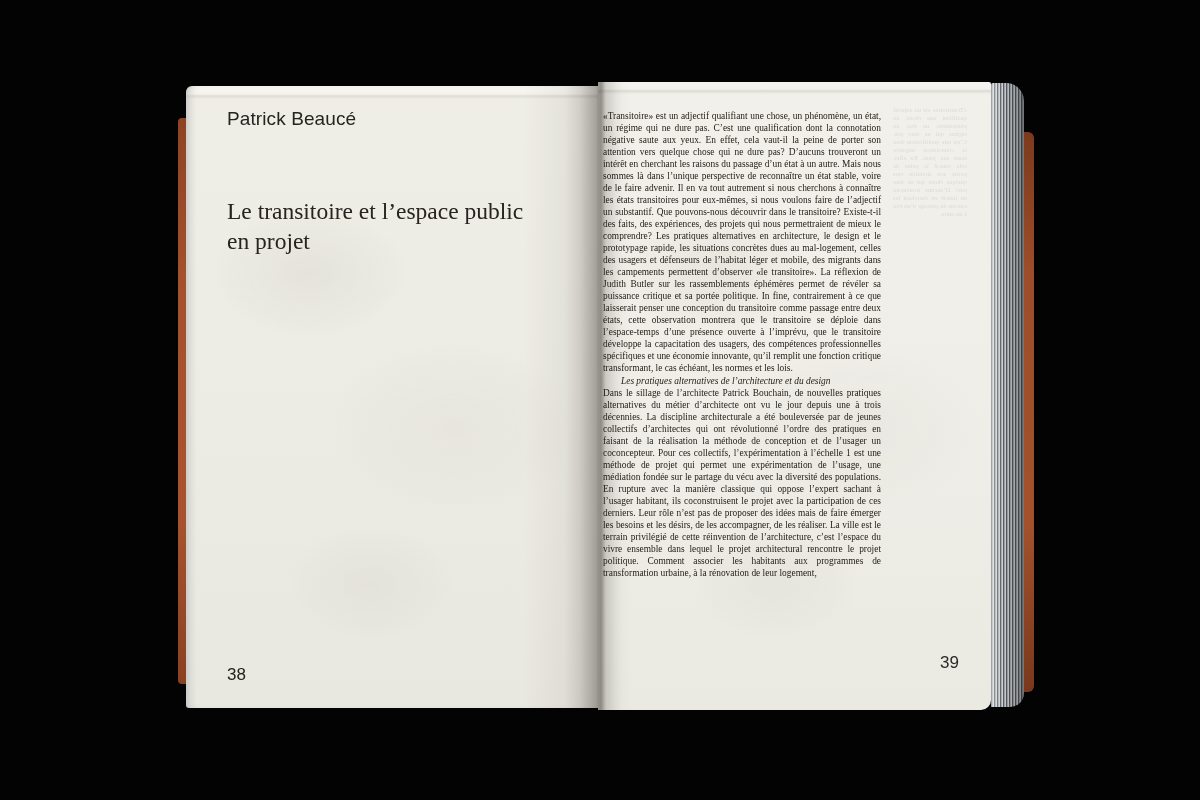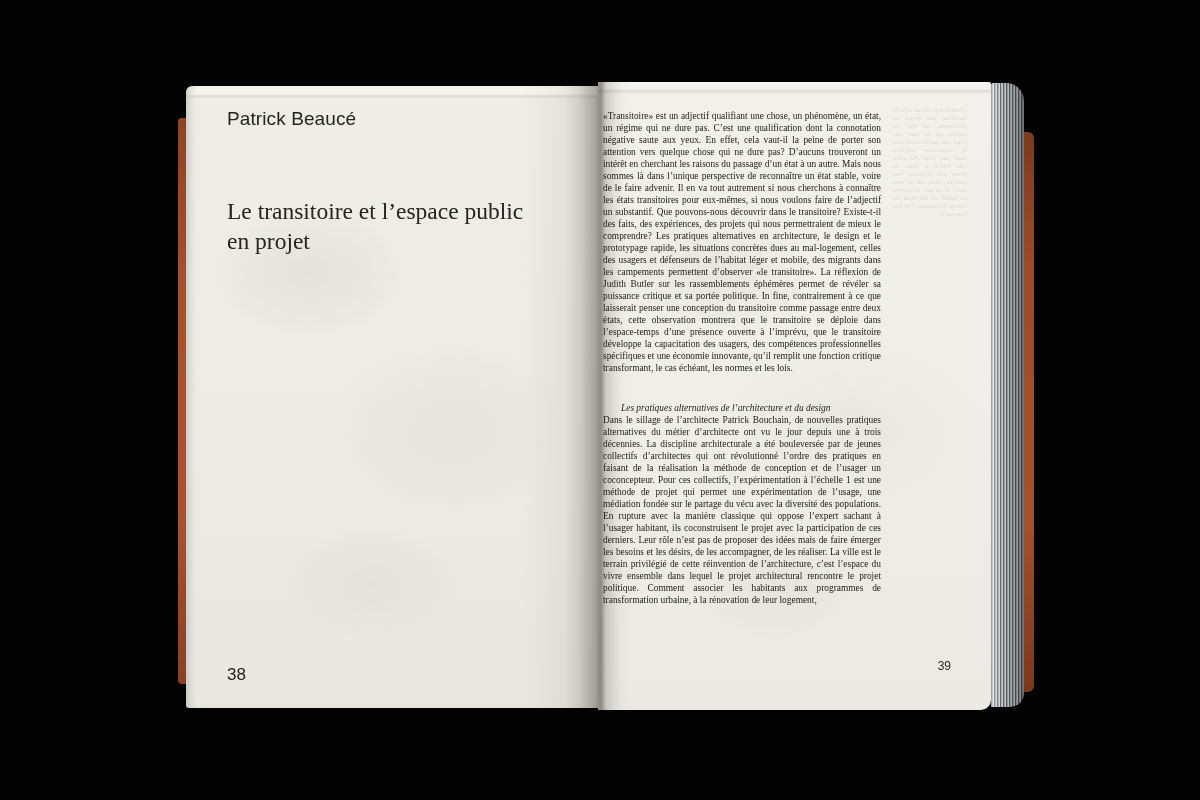--- a/index.html
+++ b/index.html
@@ -139,31 +139,31 @@
     padding: 28px 110px 0 5px;
     font-family: "Liberation Serif", serif;
     font-size: 9.4px;
     line-height: 12px;
     color: #262219;
     text-align: justify;
     hyphens: auto;
   }
   .body-text p.para { text-indent: 0; }
   .body-text p.section-heading {
-    margin-top: 28px;
+    margin-top: 1px;
     font-style: italic;
     text-indent: 18px;
     text-align: left;
   }
   .body-text .it { }
 
   .page-number-right {
     position: absolute;
-    right: 40px; bottom: 37px;
-    font-size: 12px;
+    right: 32px; bottom: 37px;
+    font-size: 17px;
     color: #2b2a28;
   }
 
   
   .ghost-text {
     position: absolute;
     right: 24px; top: 24px;
     width: 74px; height: 430px;
     overflow: hidden;
     font-family: "Liberation Serif", serif;

